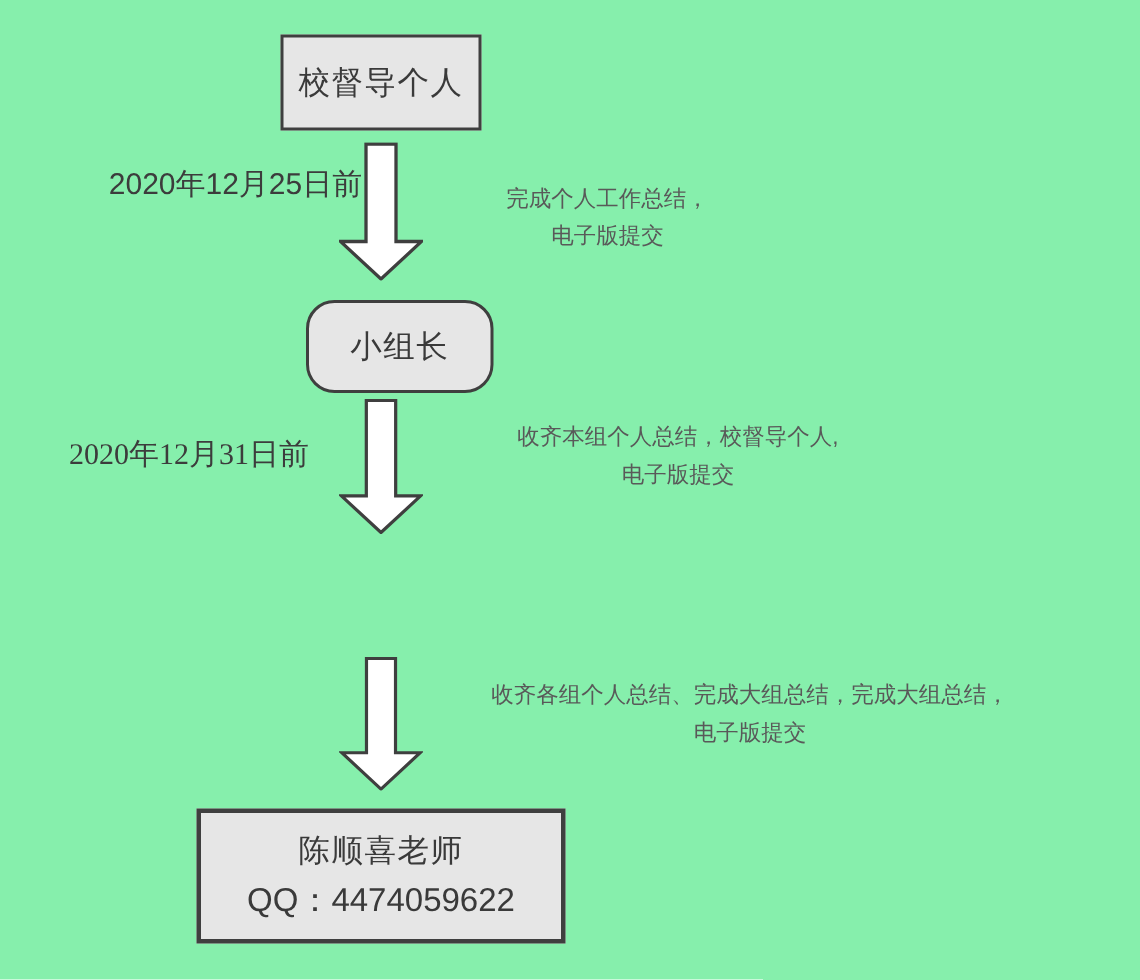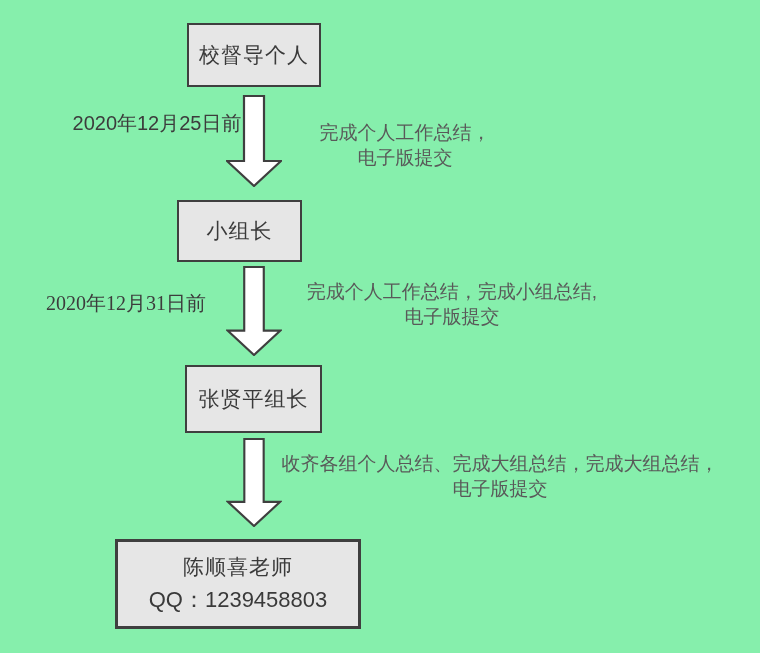--- a/index.html
+++ b/index.html
@@ -27,23 +27,23 @@
     justify-content: center;
     color: #3a3a3a;
     text-align: center;
   }
   .node .node-label {
     font-size: 21px;
     letter-spacing: 1px;
     white-space: nowrap;
   }
   .box1 { left: 187px; top: 23px;  width: 134px; height: 64px; }
-  .box2 { left: 177px; top: 200px; width: 125px; height: 62px; }
+  .box2 { left: 204px; top: 200px; width: 125px; height: 62px; border-radius: 19px; }
   .box3 { left: 185px; top: 365px; width: 137px; height: 68px; }
-  .box4 { left: 115px; top: 539px; width: 246px; height: 90px; border-width: 3px; }
+  .box4 { left: 131px; top: 539px; width: 246px; height: 90px; border-width: 3px; }
   .box4 .node-sublabel {
     font-size: 22px;
     margin-top: 4px;
     white-space: nowrap;
     color: #3a3a3a;
   }
   .arrow {
     position: absolute;
     display: block;
   }
@@ -56,21 +56,21 @@
     font-size: 20px;
     color: #3c3c3c;
     white-space: nowrap;
   }
   .d1 { left: 133px; top: 123px; margin-left: 24px; }
   .d2 { left: 126px; top: 303px; font-family: Liberation Serif, serif; }
   .d3 { left: 125px; top: 478px; }
   .action {
     position: absolute;
     transform: translateX(-50%);
-    font-size: 19px;
+    font-size: 15px;
     line-height: 25px;
     color: #595959;
     text-align: center;
     white-space: nowrap;
   }
   .ac1 { left: 405px; top: 120px; }
   .ac2 { left: 452px; top: 279px; }
   .ac3 { left: 500px; top: 451px; }
 </style>
 </head>
@@ -93,34 +93,31 @@
 
   <div class="node box2">
     <span class="node-label">小组长</span>
   </div>
 
   <div class="deadline d2">2020年12月31日前</div>
   <svg class="arrow a2" viewBox="0 0 56 92" aria-hidden="true">
     <path d="M18 1 L38 1 L38 66 L55 66 L28 91 L1 66 L18 66 Z" fill="#ffffff" stroke="#3f3f3f" stroke-width="2.2" stroke-linejoin="miter"></path>
   </svg>
   <div class="action ac2">
-    <div>完成个人工作总结，完成小组总结,</div>
+    <div>收齐本组个人总结，校督导个人,</div>
     <div>电子版提交</div>
   </div>
 
-  <div class="node box3">
-    <span class="node-label">张贤平组长</span>
-  </div>
 
   <svg class="arrow a3" viewBox="0 0 56 92" aria-hidden="true">
     <path d="M18 1 L38 1 L38 66 L55 66 L28 91 L1 66 L18 66 Z" fill="#ffffff" stroke="#3f3f3f" stroke-width="2.2" stroke-linejoin="miter"></path>
   </svg>
   <div class="action ac3">
     <div>收齐各组个人总结、完成大组总结，完成大组总结，</div>
     <div>电子版提交</div>
   </div>
 
   <div class="node box4">
     <span class="node-label">陈顺喜老师</span>
-    <span class="node-sublabel">QQ：1239458803</span>
+    <span class="node-sublabel">QQ：4474059622</span>
   </div>
 
 </div>
 
 </body></html>

